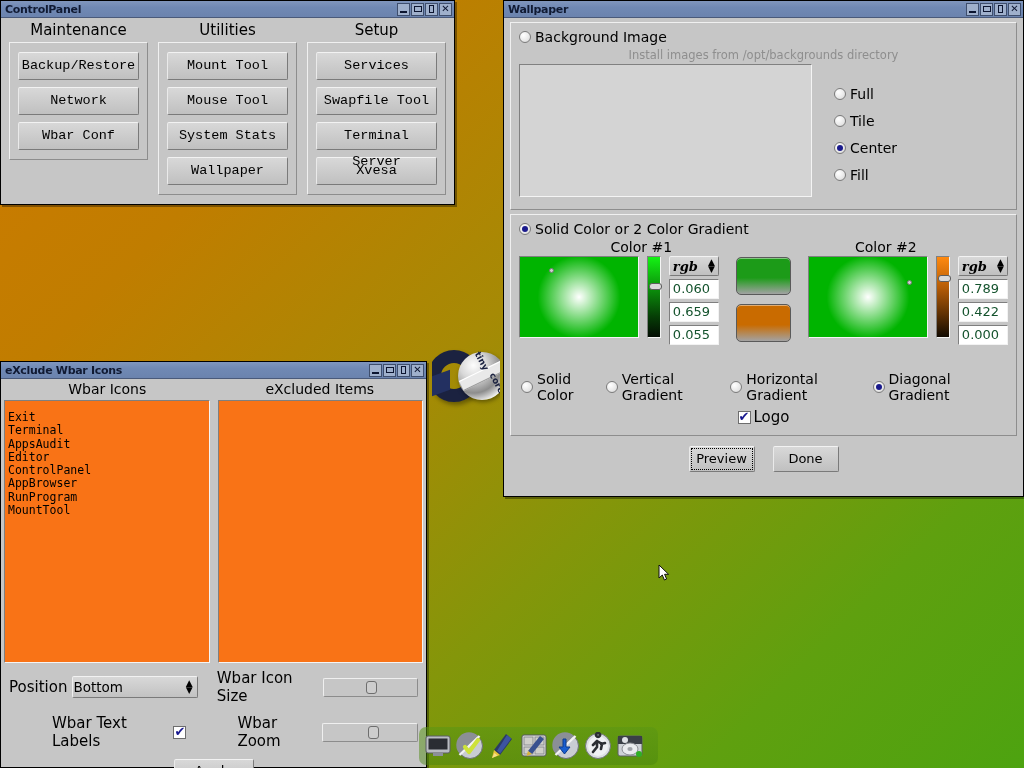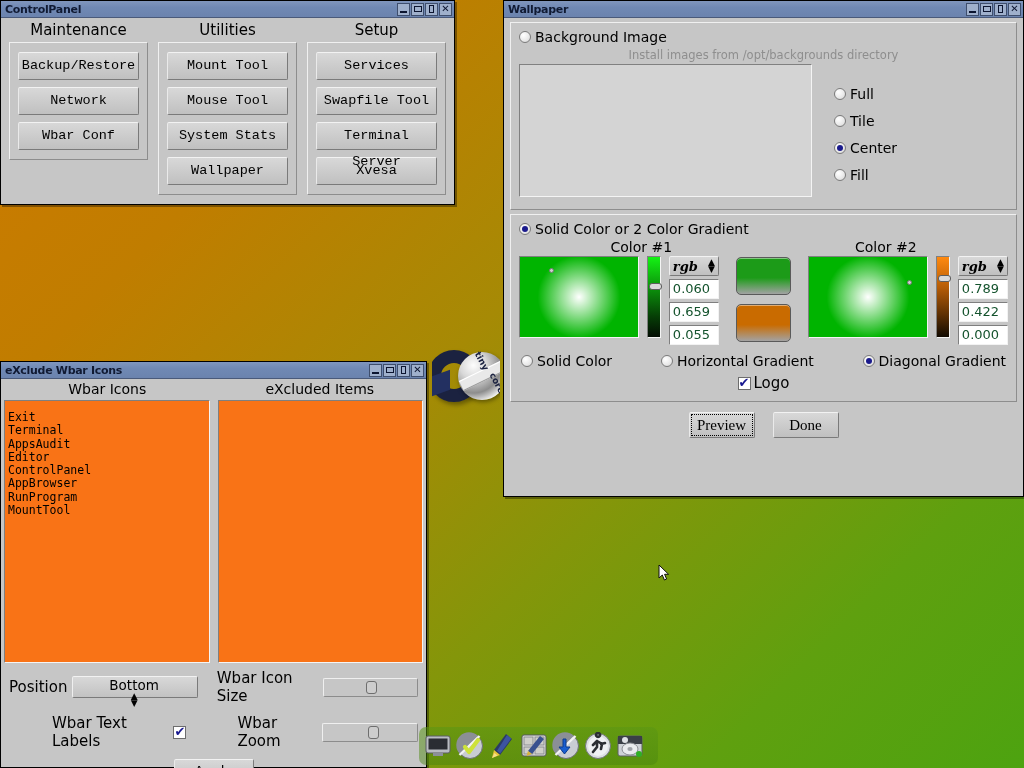--- a/index.html
+++ b/index.html
@@ -124,45 +124,44 @@
   }
   .rgbsel .lab { font-style:italic; font-weight:bold; font-size:13px; font-family:"DejaVu Serif", serif; }
   .rgbsel .arrows { font-size:9px; line-height:7px; text-align:center; }
   .numfld {
     height:20px; background:#fff; border:1px solid #7f7f7f; border-right-color:#f2f2f2; border-bottom-color:#f2f2f2;
     font-size:13px; padding:1px 2px 0 3px; margin-top:3px; color:#14532d;
     font-family:"DejaVu Sans","Liberation Sans",sans-serif;
   }
   .swatchcol { display:flex; flex-direction:column; gap:9px; padding-top:1px; }
   .swatch { width:55px; height:38px; border-radius:5px; border:1px solid #5a5a5a; }
-  #wp .gradrow { display:flex; align-items:center; justify-content:space-between; padding:8px 2px 0; }
+  #wp .gradrow { display:flex; align-items:center; justify-content:space-between; padding:8px 2px 0;margin-top:18px; }
   #wp .logorow { display:flex; justify-content:center; align-items:center; gap:3px; padding:5px 0 3px; }
   #wp .actions { display:flex; justify-content:center; gap:18px; padding-top:6px; }
-  #wp .actions .btn { width:66px; height:26px; line-height:24px; font-size:15px;font-family:Liberation Serif, serif; }
+  #wp .actions .btn { width:66px; height:26px; line-height:24px; font-size:13px; }
   #wp .actions .focus { outline:1px dotted #000; outline-offset:-3px; }
 
   
   #xw { left:0; top:361px; width:427px; height:407px; }
   #xw .hdrs { display:flex; }
   #xw .hdr { flex:1; text-align:center; font-size:14px; padding:2px 0 3px; }
   #xw .lists { display:flex; gap:8px; padding:0 3px; }
   #xw .lst {
     flex:1; height:263px; background:#f97316; overflow:hidden;
     border:1px solid #7f7f7f; border-right-color:#f4f4f4; border-bottom-color:#f4f4f4;
     padding:10px 3px; font-family:"DejaVu Sans Mono","Liberation Mono",monospace; font-size:11.5px; line-height:13.3px;
   }
   #xw .ctrls { padding:6px 8px 0; }
   #xw .r1 { display:flex; align-items:center; gap:5px; }
   #xw .r2 { display:flex; align-items:center; gap:5px; margin-top:9px; }
   .combo {
     display:flex; align-items:center; justify-content:space-between; height:22px; width:138px;
     background:linear-gradient(to bottom,#d8d8d8,#c2c2c2); border:1px solid #7a7a7a;
     border-top-color:#f2f2f2; border-left-color:#efefef; border-radius:2px; padding:0 2px 0 0;
     font-size:13.5px;
-    flex-direction:column;
   }
   .combo .arrows { font-size:9px; line-height:7px; text-align:center; padding:0 2px; }
   .slider {
     position:relative; height:19px; width:105px;
     background:#c6c6c6; border:1px solid #8c8c8c; border-top-color:#efefef; border-left-color:#efefef; border-radius:2px;
   }
   .slider .sthumb {
     position:absolute; top:2px; width:11px; height:13px; background:#cdcdcd;
     border:1px solid #6e6e6e; border-radius:3px;
   }
@@ -332,20 +331,24 @@
         <div class="numfld">0.789</div>
         <div class="numfld">0.422</div>
         <div class="numfld">0.000</div>
       </div>
     </div>
 
     <div class="gradrow">
       <div class="radlbl">
         <span class="radio"></span>
         <span>Solid Color</span>
+      </div>
+      <div class="radlbl">
+        <span class="radio"></span>
+        <span>Vertical Gradient</span>
       </div>
       <div class="radlbl">
         <span class="radio"></span>
         <span>Horizontal Gradient</span>
       </div>
       <div class="radlbl">
         <span class="radio on"></span>
         <span>Diagonal Gradient</span>
       </div>
     </div>

